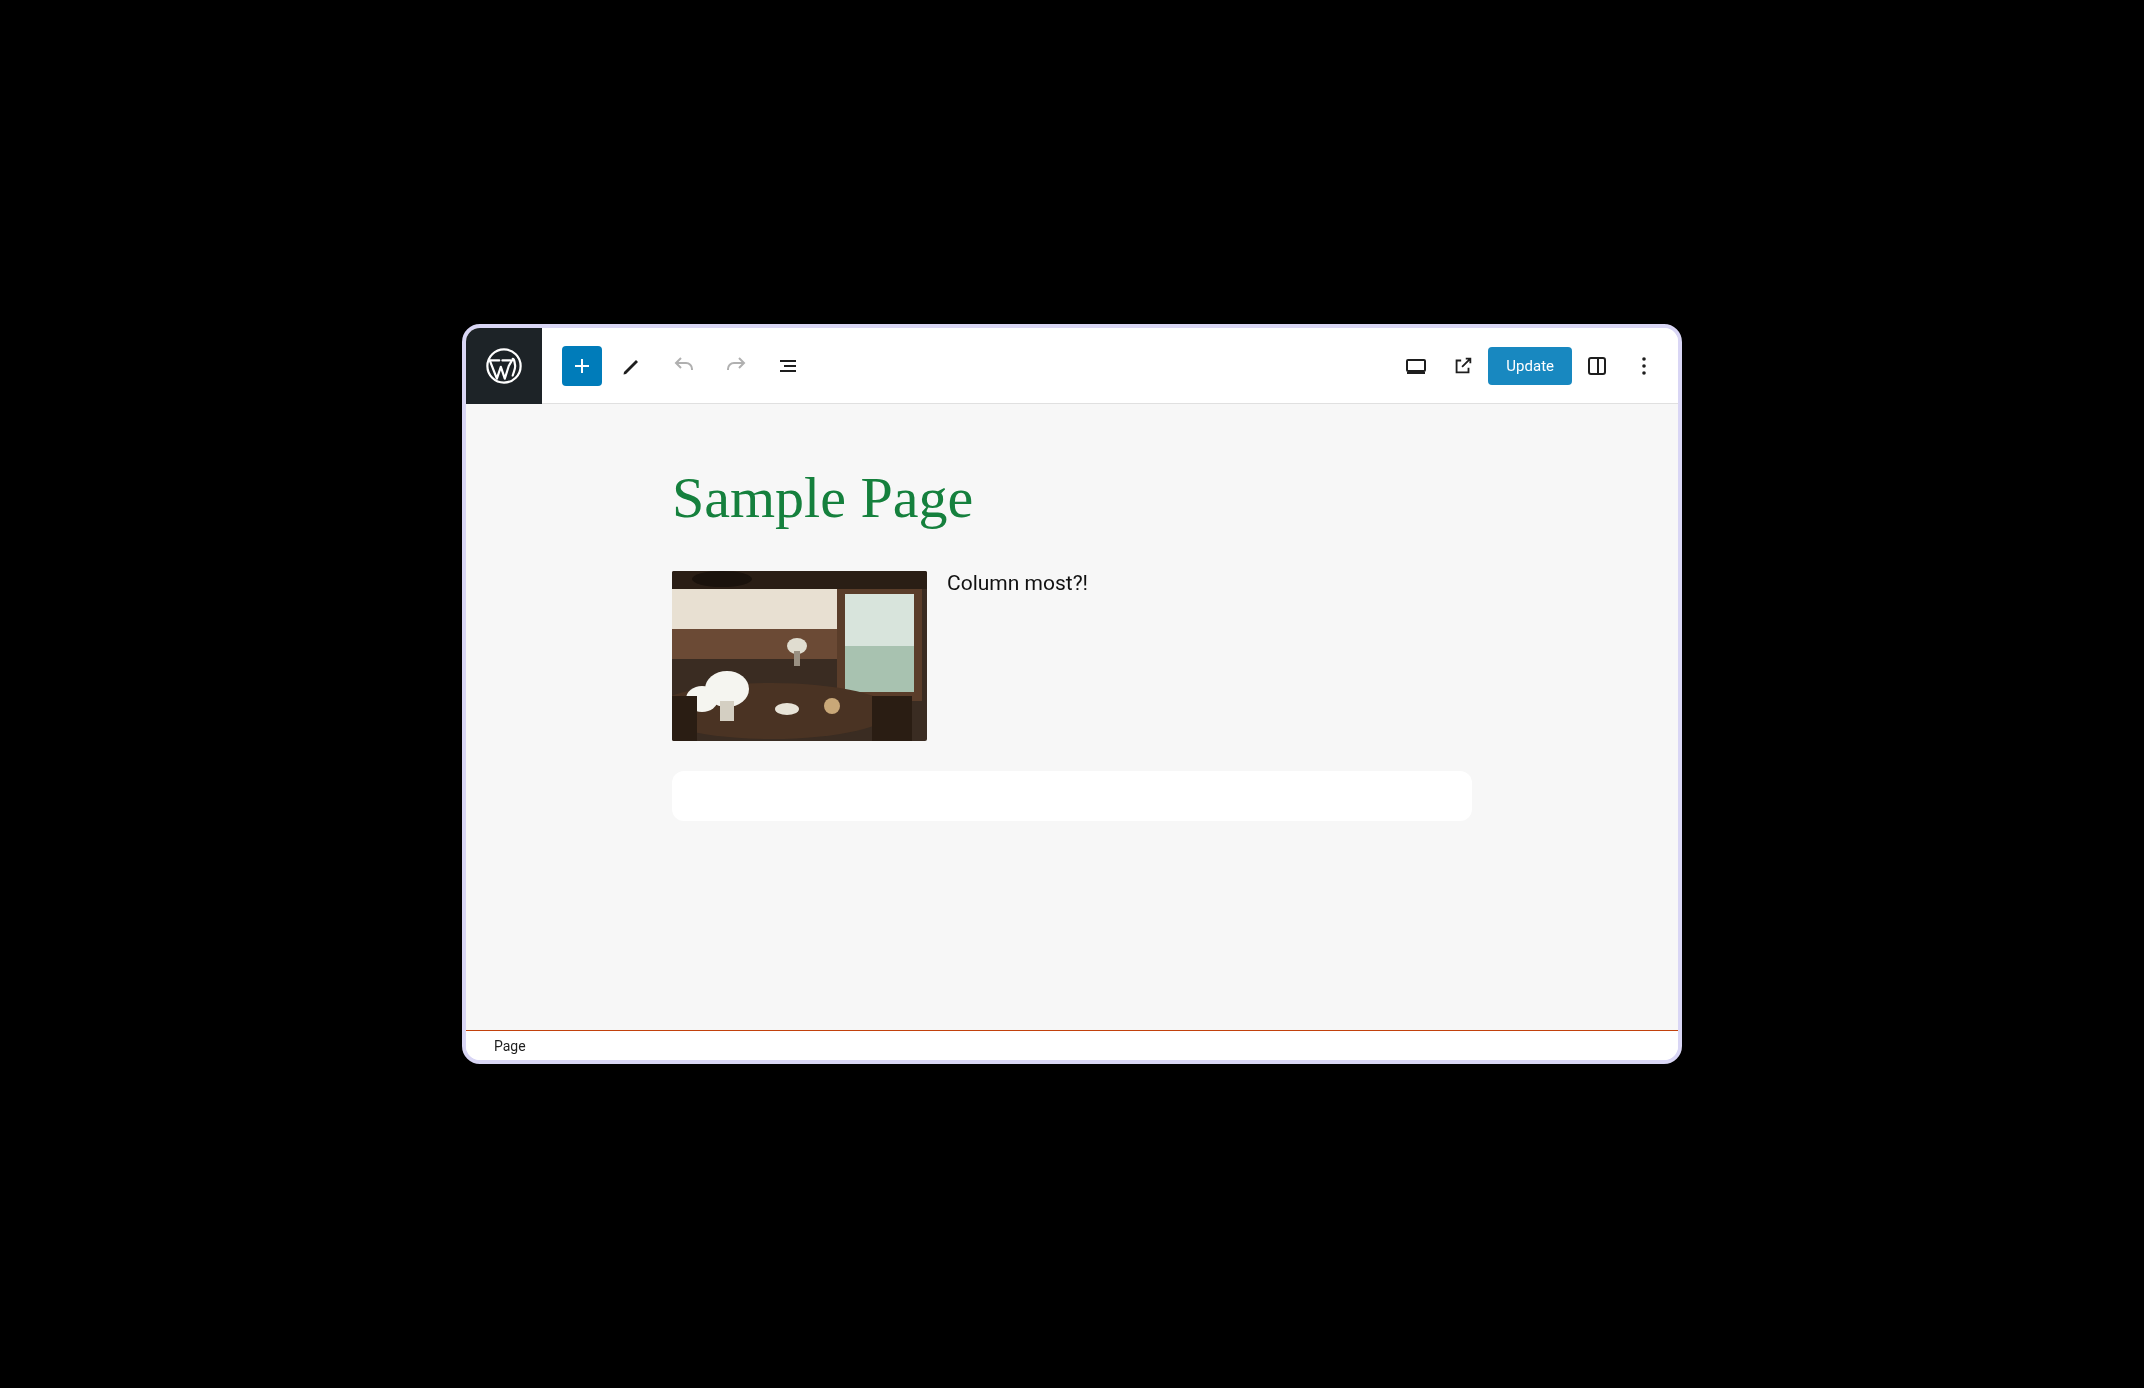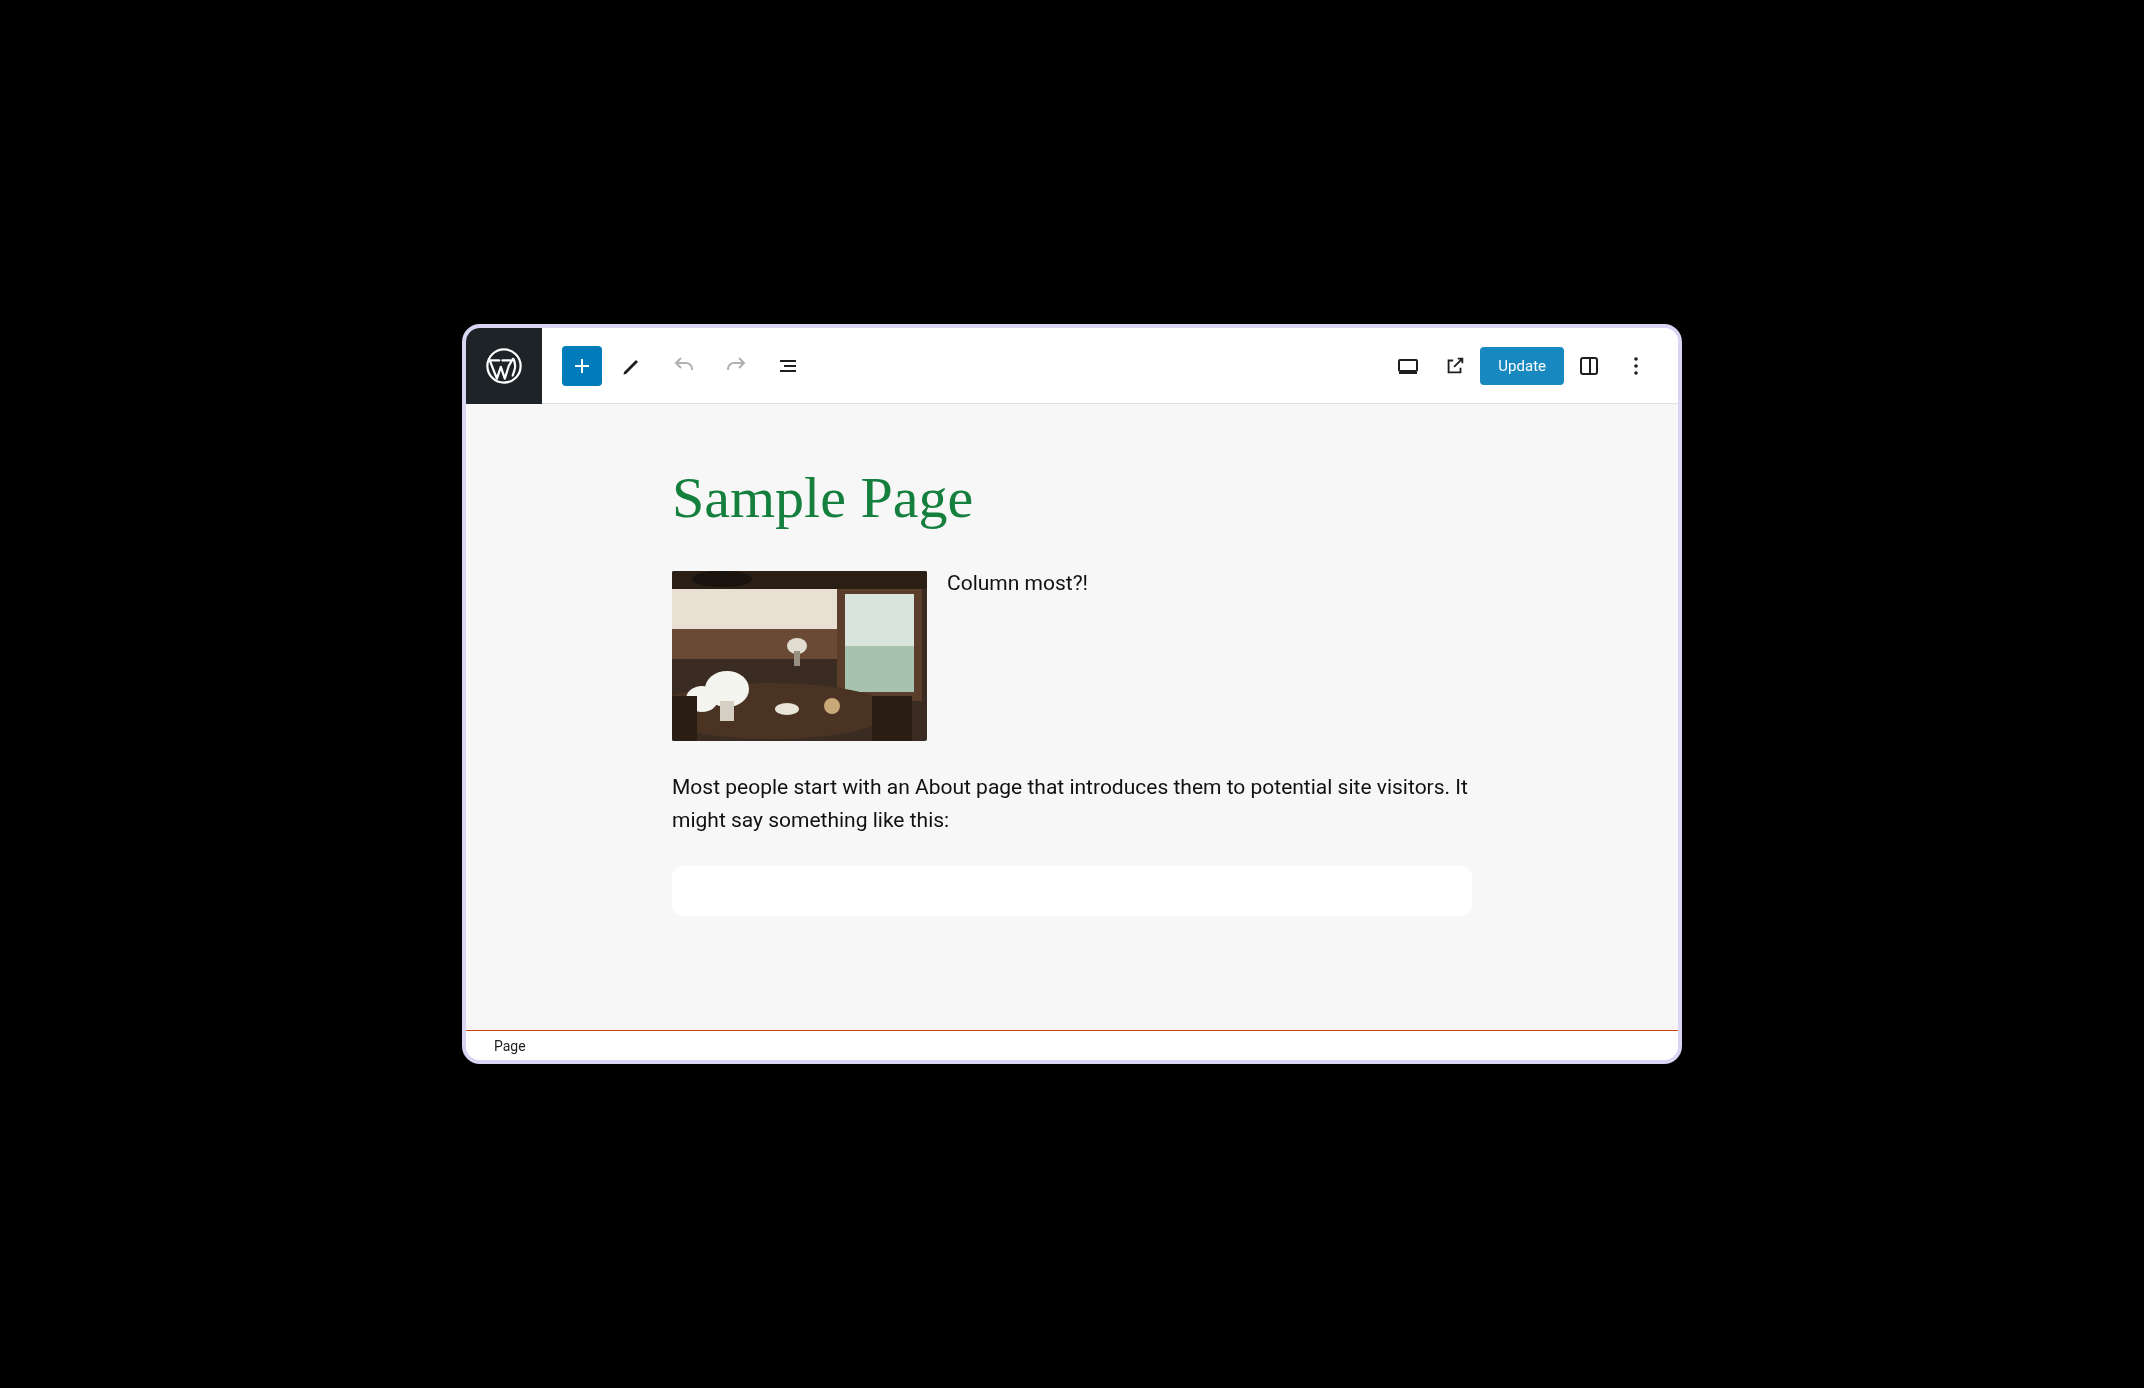--- a/index.html
+++ b/index.html
@@ -52,21 +52,21 @@
     width: 44px; height: 44px;
     display: flex; align-items: center; justify-content: center;
     color: #1e1e1e;
     cursor: pointer;
     border-radius: 4px;
   }
   .icon-btn.disabled { color: #b0b0b0; pointer-events: none; }
   .toolbar-right {
     margin-left: auto;
     display: flex; align-items: center; gap: 3px;
-    padding-right: 20px;
+    padding-right: 12px;
   }
   .update-btn {
     background: #007cba;
     color: #fff;
     padding: 10px 18px;
     border-radius: 4px;
     font-size: 15px;
     cursor: pointer;
     opacity: 0.9;
   }
@@ -222,21 +222,20 @@
             <rect x="122" y="80" width="6" height="15" fill="#999082"></rect>
             <circle cx="160" cy="135" r="8" fill="#c9a878"></circle>
             <ellipse cx="115" cy="138" rx="12" ry="6" fill="#e8e4d8"></ellipse>
             <rect x="200" y="125" width="40" height="45" fill="#2a1d13"></rect>
             <rect x="0" y="125" width="25" height="45" fill="#2a1d13"></rect>
           </svg>
         </div>
         <div class="col">Column most?!</div>
       </div>
 
-      <p class="para">Most people start with an About page that introduces them to potential site visitors. It might say something like this:</p>
 
       <div class="card-peek"></div>
     </div>
   </div>
 
   <div class="statusbar">
     <span>Page</span>
   </div>
 
 </div>

